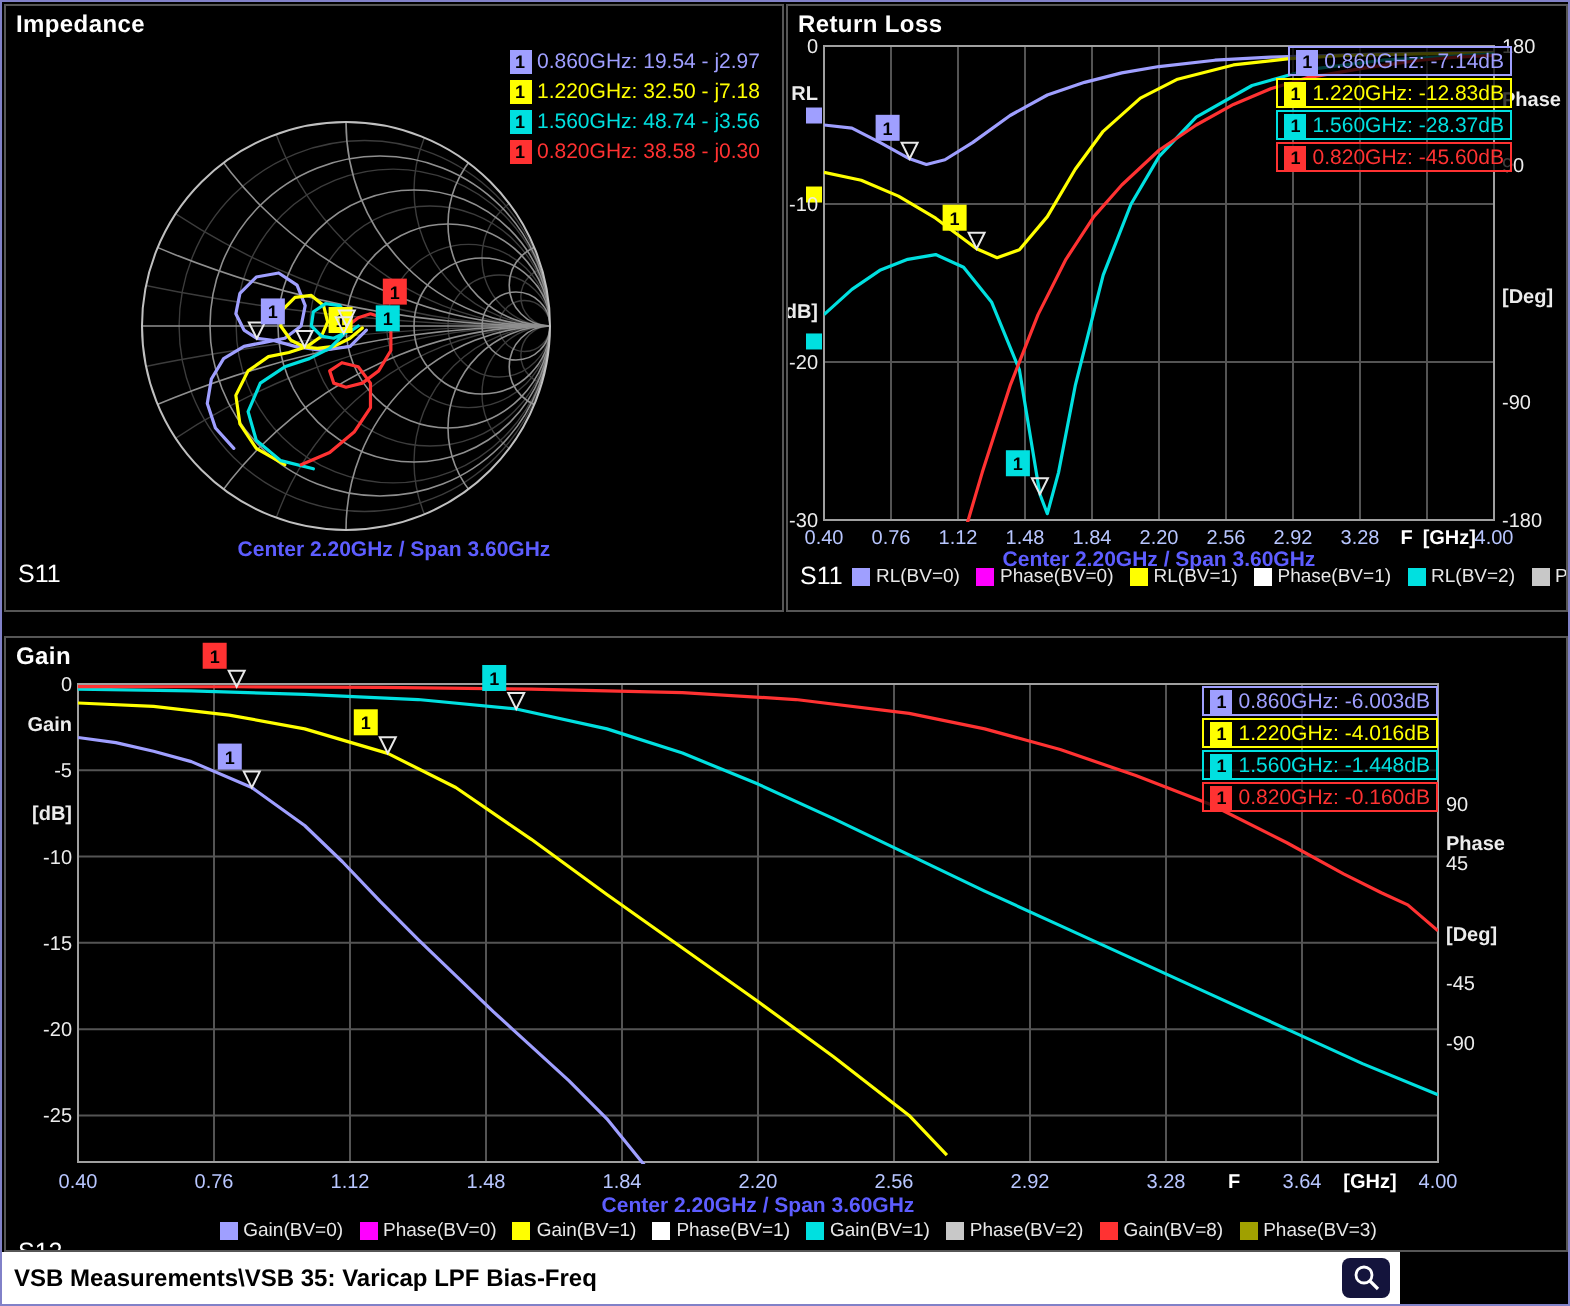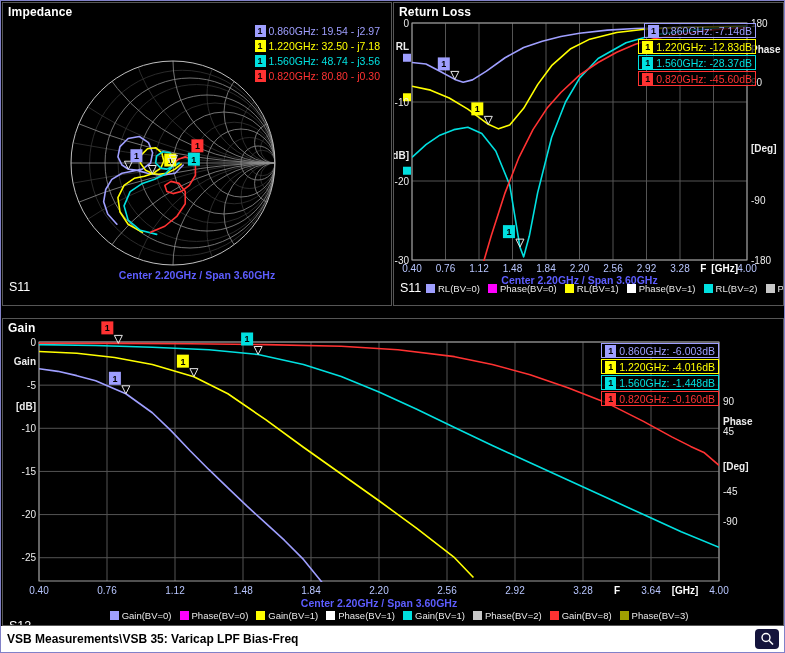--- a/index.html
+++ b/index.html
@@ -26,21 +26,21 @@
   .s-label{position:absolute;left:6px;color:#ffffff;font-weight:normal;font-size:12.5px}
   #imp-slabel{top:277px}
   #rl-slabel{top:278px}
   #gain-slabel{top:300px}
   .legend-row{position:absolute;display:flex;align-items:center;gap:8px;white-space:nowrap;overflow:hidden}
   #imp-legend{left:0;right:0;top:287px;justify-content:center}
   #rl-legend{left:32px;right:0;top:280px}
   #gain-legend{left:12px;right:0;top:291px;justify-content:center}
   .legend-item{display:inline-flex;align-items:center;gap:3px;color:#e8e8e8;font-size:9.5px;flex:0 0 auto}
   .legend-sq{width:9px;height:9px;display:inline-block}
-  .statusbar{position:absolute;left:0;top:625px;width:783px;height:26px;background:#ffffff;display:flex;align-items:center;padding-left:6px}
+  .statusbar{position:absolute;left:0;top:625px;width:699px;height:26px;background:#ffffff;display:flex;align-items:center;padding-left:6px}
   .status-text{color:#000;font-weight:bold;font-size:12px}
   .status-icon{position:absolute;right:5px;top:3px;width:24px;height:20px;background:#14143c;border-radius:4px;display:flex;align-items:center;justify-content:center;cursor:pointer}
   svg text{font-family:"Liberation Sans",sans-serif}
 </style>
 </head>
 <body>
 
 <div class="window">
 
   <div class="panel" id="panel-impedance">
@@ -121,21 +121,21 @@
         <div class="readout" style="color: rgb(255, 255, 0);">
           <span class="flag" style="background: rgb(255, 255, 0);">1</span>
           <span>1.220GHz: 32.50 - j7.18</span>
         </div>
         <div class="readout" style="color: rgb(0, 224, 224);">
           <span class="flag" style="background: rgb(0, 224, 224);">1</span>
           <span>1.560GHz: 48.74 - j3.56</span>
         </div>
         <div class="readout" style="color: rgb(255, 50, 50);">
           <span class="flag" style="background: rgb(255, 50, 50);">1</span>
-          <span>0.820GHz: 80.80 - j0.30</span>
+          <span>0.820GHz: 38.58 - j0.30</span>
         </div>
       </div>
     <div class="center-span" id="imp-centerspan">Center 2.20GHz / Span 3.60GHz</div>
     <div class="s-label" id="imp-slabel">S11</div>
   </div>
 
   <div class="panel" id="panel-rl">
     <svg id="rl-svg" width="389" height="302">
         <defs>
           <clipPath id="rlclip">

